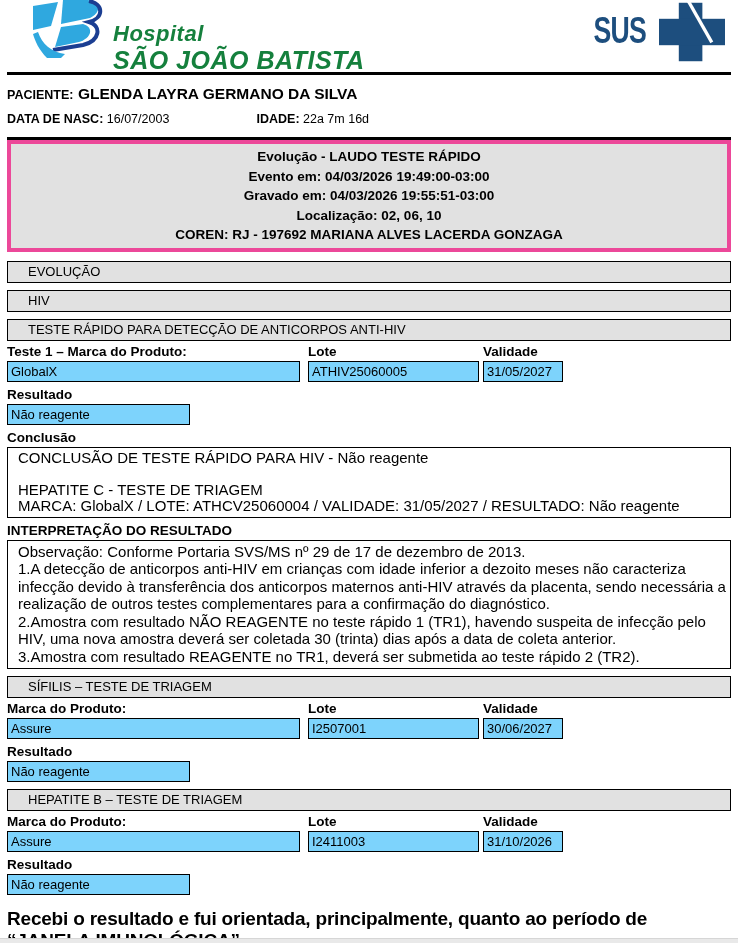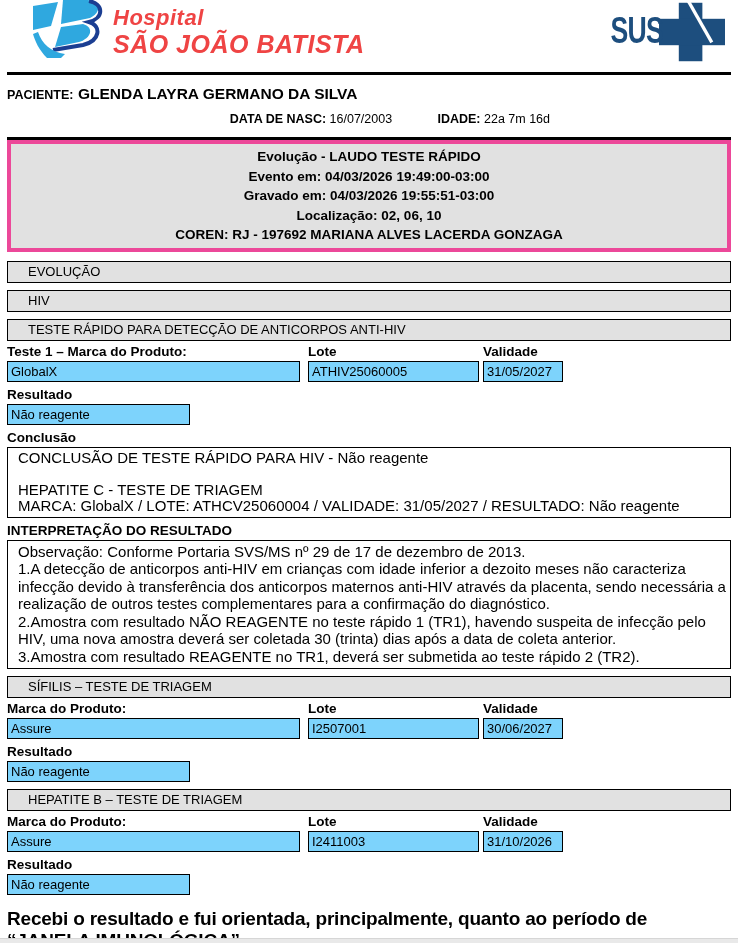--- a/index.html
+++ b/index.html
@@ -7,38 +7,38 @@
   body {
     width:738px; height:943px; position:relative; overflow:hidden;
     font-family:"Liberation Sans", sans-serif; color:#000;
   }
   .page { padding:0 7px; }
 
   
   .header { position:relative; height:72px; }
   .logo-wrap { position:absolute; left:24px; top:0; display:flex; align-items:flex-start; }
   .logo-mark { width:78px; height:58px; }
-  .logo-text { margin-left:4px; color:#ef4444; font-weight:bold; font-style:italic; line-height:1; }
+  .logo-text { margin-left:4px; color:#15803d; font-weight:bold; font-style:italic; line-height:1;margin-top:16px; }
   .logo-line1 { font-size:22px; margin-top:7px; letter-spacing:0.5px; }
   .logo-line2 { font-size:25px; margin-top:3px; letter-spacing:0.5px; white-space:nowrap; }
-  .sus-wrap { position:absolute; right:6px; top:2px; display:flex; align-items:flex-start; }
+  .sus-wrap { position:absolute; right:6px; top:2px; display:flex; align-items:flex-start;gap:17px; }
   .sus-text {
     font-size:37px; font-weight:bold; color:#1d4e7e; letter-spacing:-1px;
     transform:scaleX(0.72); transform-origin:right; margin-top:8px; margin-right:-4px;
   }
   .sus-cross { width:66px; height:60px; }
 
   .hr-thick { border:none; border-top:3px solid #000; margin:0; }
 
   
   .patient { padding:8px 0 11px 0; }
   .p-row1 { margin-top:2px; }
   .p-label { font-weight:bold; font-size:12.5px; }
   .p-name  { font-weight:bold; font-size:15.5px; }
-  .p-row2 { margin-top:9px; font-size:12.5px;text-align:center; }
+  .p-row2 { margin-top:9px; font-size:12.5px; }
   .nasc-group { display:inline-block; width:246px; }
   .p-val { font-weight:normal; font-size:12.5px; }
 
   
   .evo-box {
     border:4px solid #ec4899; background:#e1e1e1;
     text-align:center; font-weight:bold; font-size:13.5px; line-height:19.5px;
     padding:3px 2px;
   }
 

